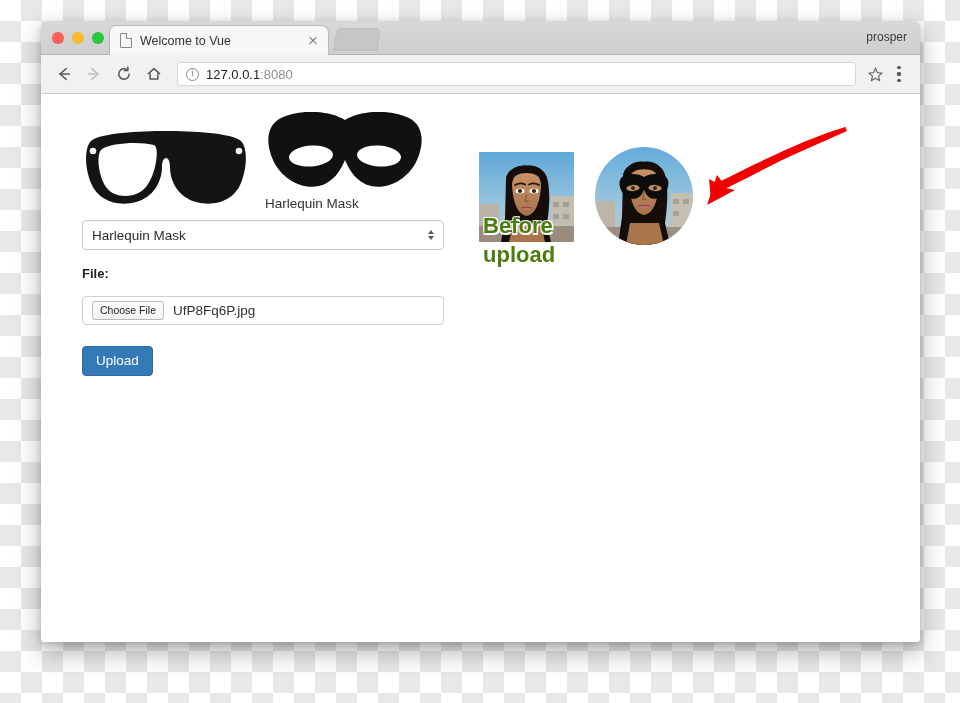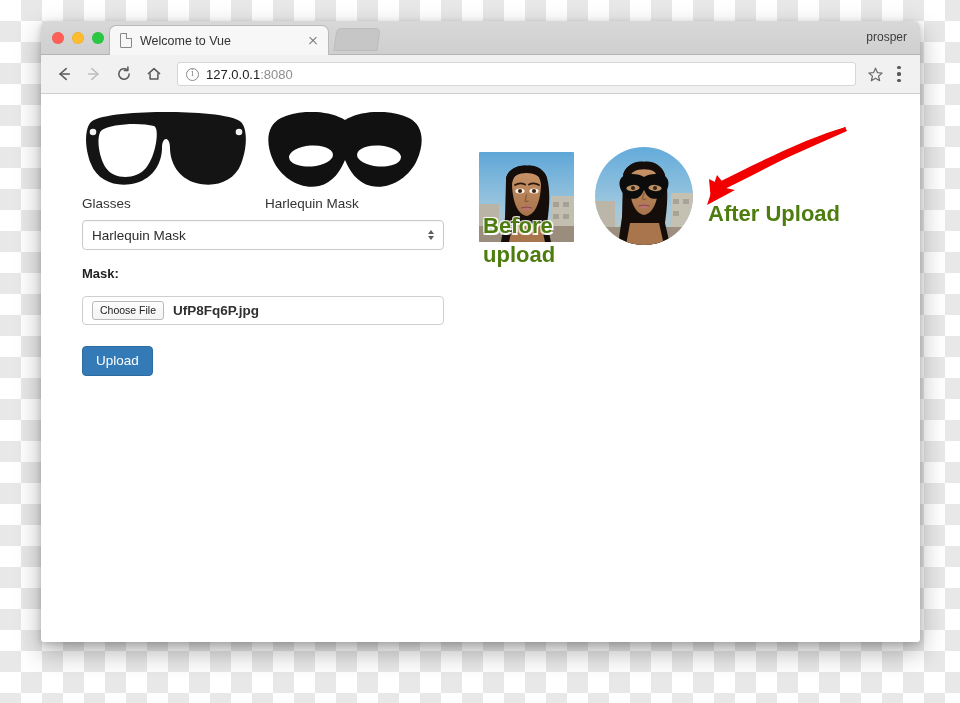--- a/index.html
+++ b/index.html
@@ -225,21 +225,20 @@
     background: linear-gradient(#fdfdfd,#f3f3f3);
     border: 1px solid #b9b9b9;
     border-radius: 3px;
     padding: 2px 7px 3px;
     cursor: pointer;
     white-space: nowrap;
   }
   .file-name {
     font-size: 13.5px; color: #303030;
     margin-left: 9px;
-    font-weight: bold;
   }
   .upload-btn {
     margin-top: 21px;
     background: #337ab7;
     border: 1px solid #2d6ca2;
     border-radius: 4px;
     color: #fff;
     font-size: 13.5px;
     padding: 6px 13px 7px;
     cursor: pointer;
@@ -363,21 +362,20 @@
                          C150,4 110,2 84,2 C58,2 18,4 9,12 Z
                          M20,20 C28,14 58,12 72,16 C78,18 74,46 64,58 C54,70 32,70 24,58
                          C16,46 14,24 20,20 Z
                          M148,20 C140,14 110,12 96,16 C90,18 94,46 104,58 C114,70 136,70 144,58
                          C152,46 154,24 148,20 Z"></path>
               </g>
               <circle cx="11" cy="22" r="3.3" fill="#f2f2f2"></circle>
               <circle cx="157" cy="22" r="3.3" fill="#f2f2f2"></circle>
             </svg>
           </div>
-          <div class="mask-label">Glasses</div>
         </div>
 
         <div class="mask-option harlequin">
           <div class="mask-art">
             <svg width="160" height="80" viewBox="0 0 160 80">
               <path d="M80,8 C96,-2 126,-3 144,6 C158,13 160,30 152,48
                        C144,66 124,78 106,74 C92,71 84,58 80,48
                        C76,58 68,71 54,74 C36,78 16,66 8,48
                        C0,30 2,13 16,6 C34,-3 64,-2 80,8 Z" fill="#111111"></path>
               <ellipse cx="46" cy="44" rx="22" ry="10.5" fill="#ffffff" transform="rotate(-4 46 44)"></ellipse>
@@ -389,21 +387,21 @@
       </div>
 
       <div class="select-wrap">
         <span class="select-value">Harlequin Mask</span>
         <span class="select-spinner">
           <i class="up"></i>
             <i class="down"></i>
         </span>
       </div>
 
-      <div class="field-label">Mask:</div>
+      <div class="field-label">File:</div>
 
       <div class="file-input">
         <span class="choose-file-btn">Choose File</span>
         <span class="file-name">UfP8Fq6P.jpg</span>
       </div>
 
       <div class="upload-btn">Upload</div>
     </div>
 
     <div class="photo-before">
@@ -488,21 +486,20 @@
           <ellipse cx="38" cy="41" rx="6.6" ry="3.1" fill="#b98f63" transform="rotate(-4 38 41)"></ellipse>
           <ellipse cx="60" cy="41" rx="6.6" ry="3.1" fill="#b98f63" transform="rotate(4 60 41)"></ellipse>
           <circle cx="38" cy="41" r="2" fill="#3a2415"></circle>
           <circle cx="60" cy="41" r="2" fill="#3a2415"></circle>
         </g>
       </svg>
     </div>
 
     <div class="annot annot-before">Before
 upload</div>
-    <div class="annot annot-after">After Upload</div>
 
     <svg class="arrow-svg" viewBox="0 0 165 86">
       <path d="M160,4 L34,60 L48,63 L20,78 L30,48 L38,58 L158,0 Z" fill="#f20000"></path>
       <path d="M158,2 C120,20 70,46 30,66 L24,74 L22,52 L30,56 C70,36 122,10 159,0 Z" fill="#f20000"></path>
     </svg>
 
   </div>
 </div>
 
 </body></html>

